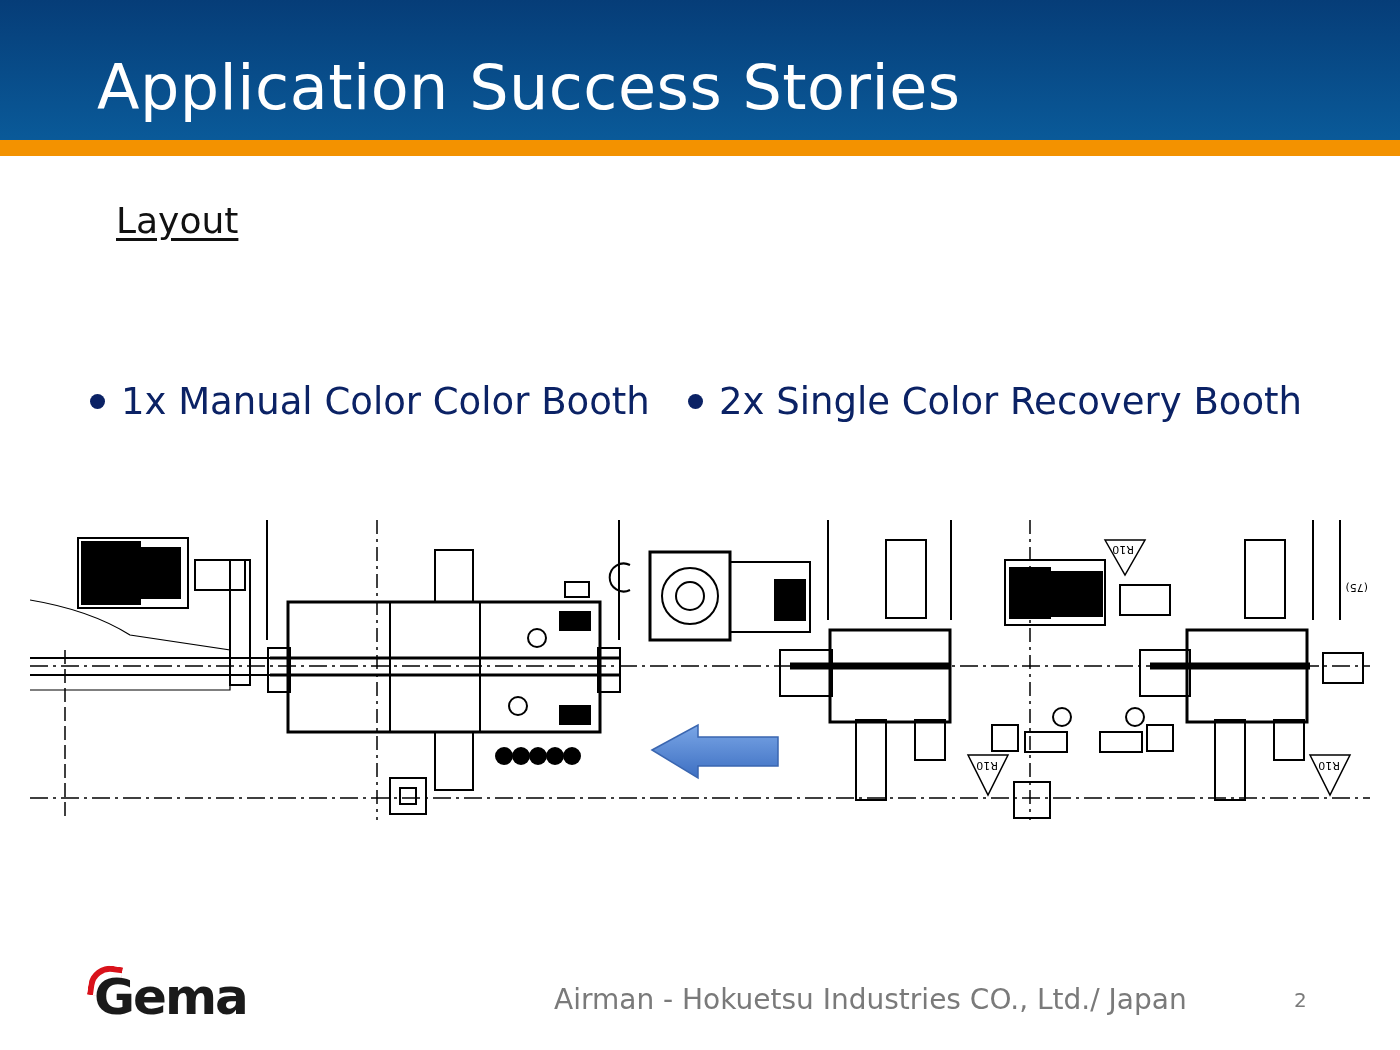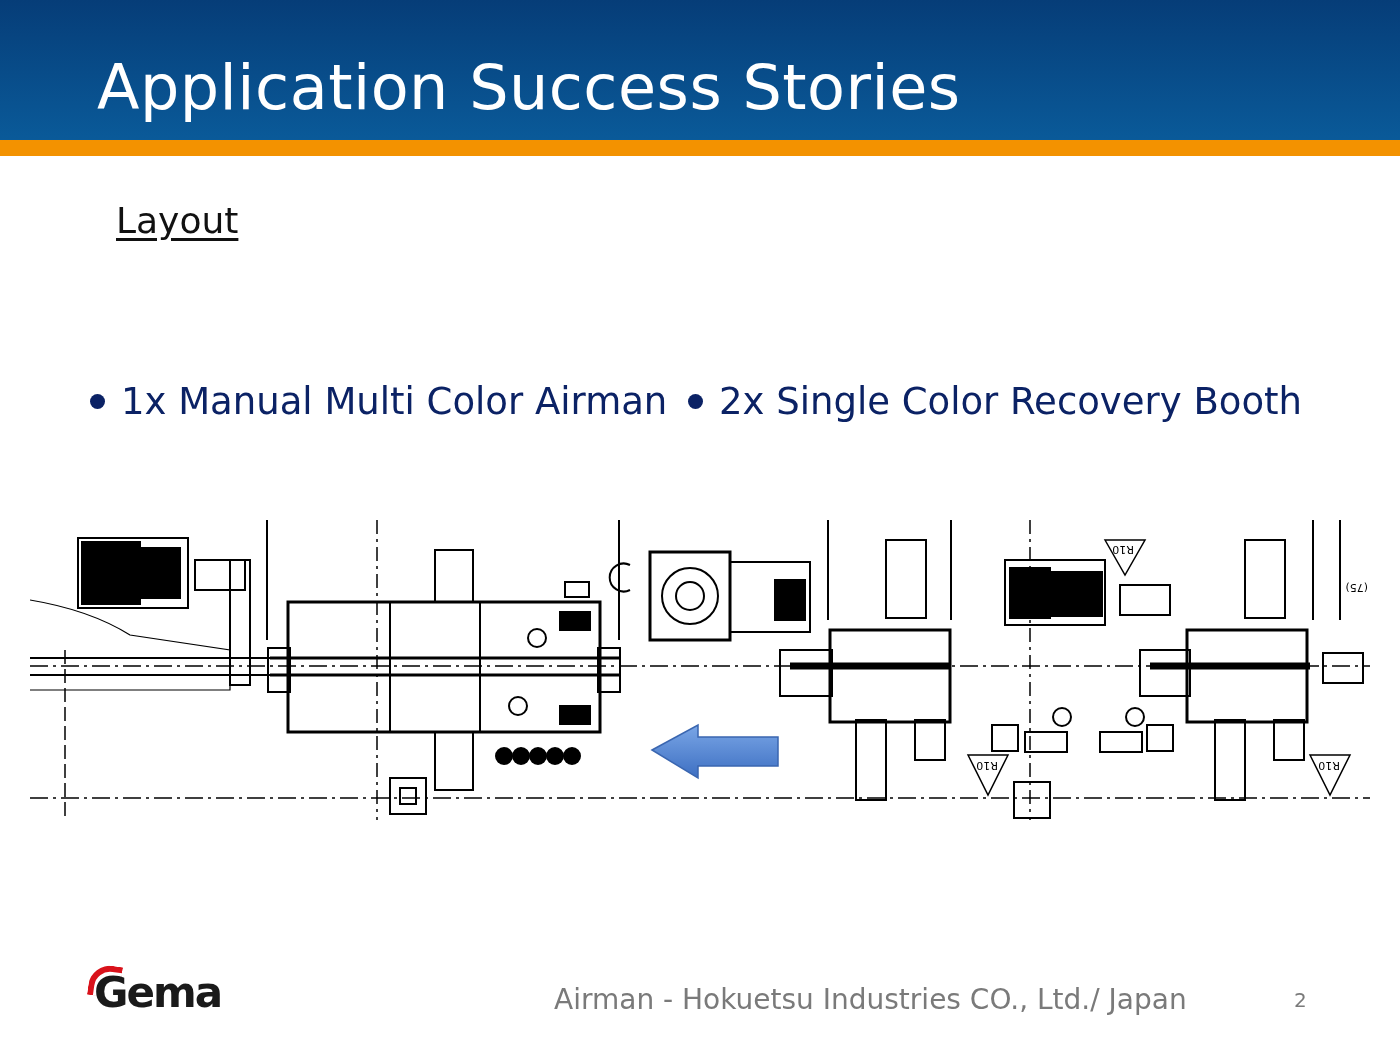--- a/index.html
+++ b/index.html
@@ -9,35 +9,35 @@
   .title{position:absolute;left:97px;top:50px;color:#fff;font-size:62px;line-height:76px;letter-spacing:0.5px;}
   .subhead{position:absolute;left:97px;top:200px;font-size:36px;color:#111;text-decoration:underline;text-underline-offset:5px;margin-left:19px;}
   .bullet{position:absolute;top:380px;font-size:37px;color:#0b2265;display:flex;align-items:center;}
   .bullet .dot{display:inline-block;width:15px;height:15px;border-radius:50%;background:#0b2265;margin-right:16px;}
   .b1{left:90px;}
   .b2{left:688px;}
   .diagram{position:absolute;left:30px;top:520px;width:1340px;height:300px;}
   .footer-text{position:absolute;left:554px;top:983px;font-size:28px;color:#7a7a7a;}
   .page-num{position:absolute;left:1294px;top:988px;font-size:20px;color:#7a7a7a;}
   .logo{position:absolute;left:86px;top:962px;width:140px;height:54px;}
-  .logo-text{position:absolute;left:8px;top:6px;font-family:"DejaVu Sans",sans-serif;font-weight:bold;font-size:42px;color:#1a1a1a;letter-spacing:-2px;}
+  .logo-text{position:absolute;left:8px;top:6px;font-family:"DejaVu Sans",sans-serif;font-weight:bold;font-size:50px;color:#1a1a1a;letter-spacing:-2px;}
   .logo-arc{position:absolute;left:3px;top:3px;width:26px;height:26px;border-top:6px solid #d9121b;border-left:6px solid #d9121b;border-radius:22px 0 0 0;transform:rotate(8deg);}
 </style>
 </head>
 <body>
 
 <div class="header"></div>
 <div class="orange-bar"></div>
 <div class="title">Application Success Stories</div>
 
 <div class="subhead">Layout</div>
 
 <div class="bullet b1">
   <span class="dot"></span>
-  <span>1x Manual Multi Color Airman</span>
+  <span>1x Manual Color Color Booth</span>
 </div>
 <div class="bullet b2">
   <span class="dot"></span>
   <span>2x Single Color Recovery Booth</span>
 </div>
 
 <svg class="diagram" viewBox="0 0 1340 300" xmlns="http://www.w3.org/2000/svg">
   <g fill="none" stroke="#000" stroke-width="2">
 
     <line x1="0" y1="146" x2="1340" y2="146" stroke-dasharray="18 5 3 5" stroke-width="1.5"></line>

